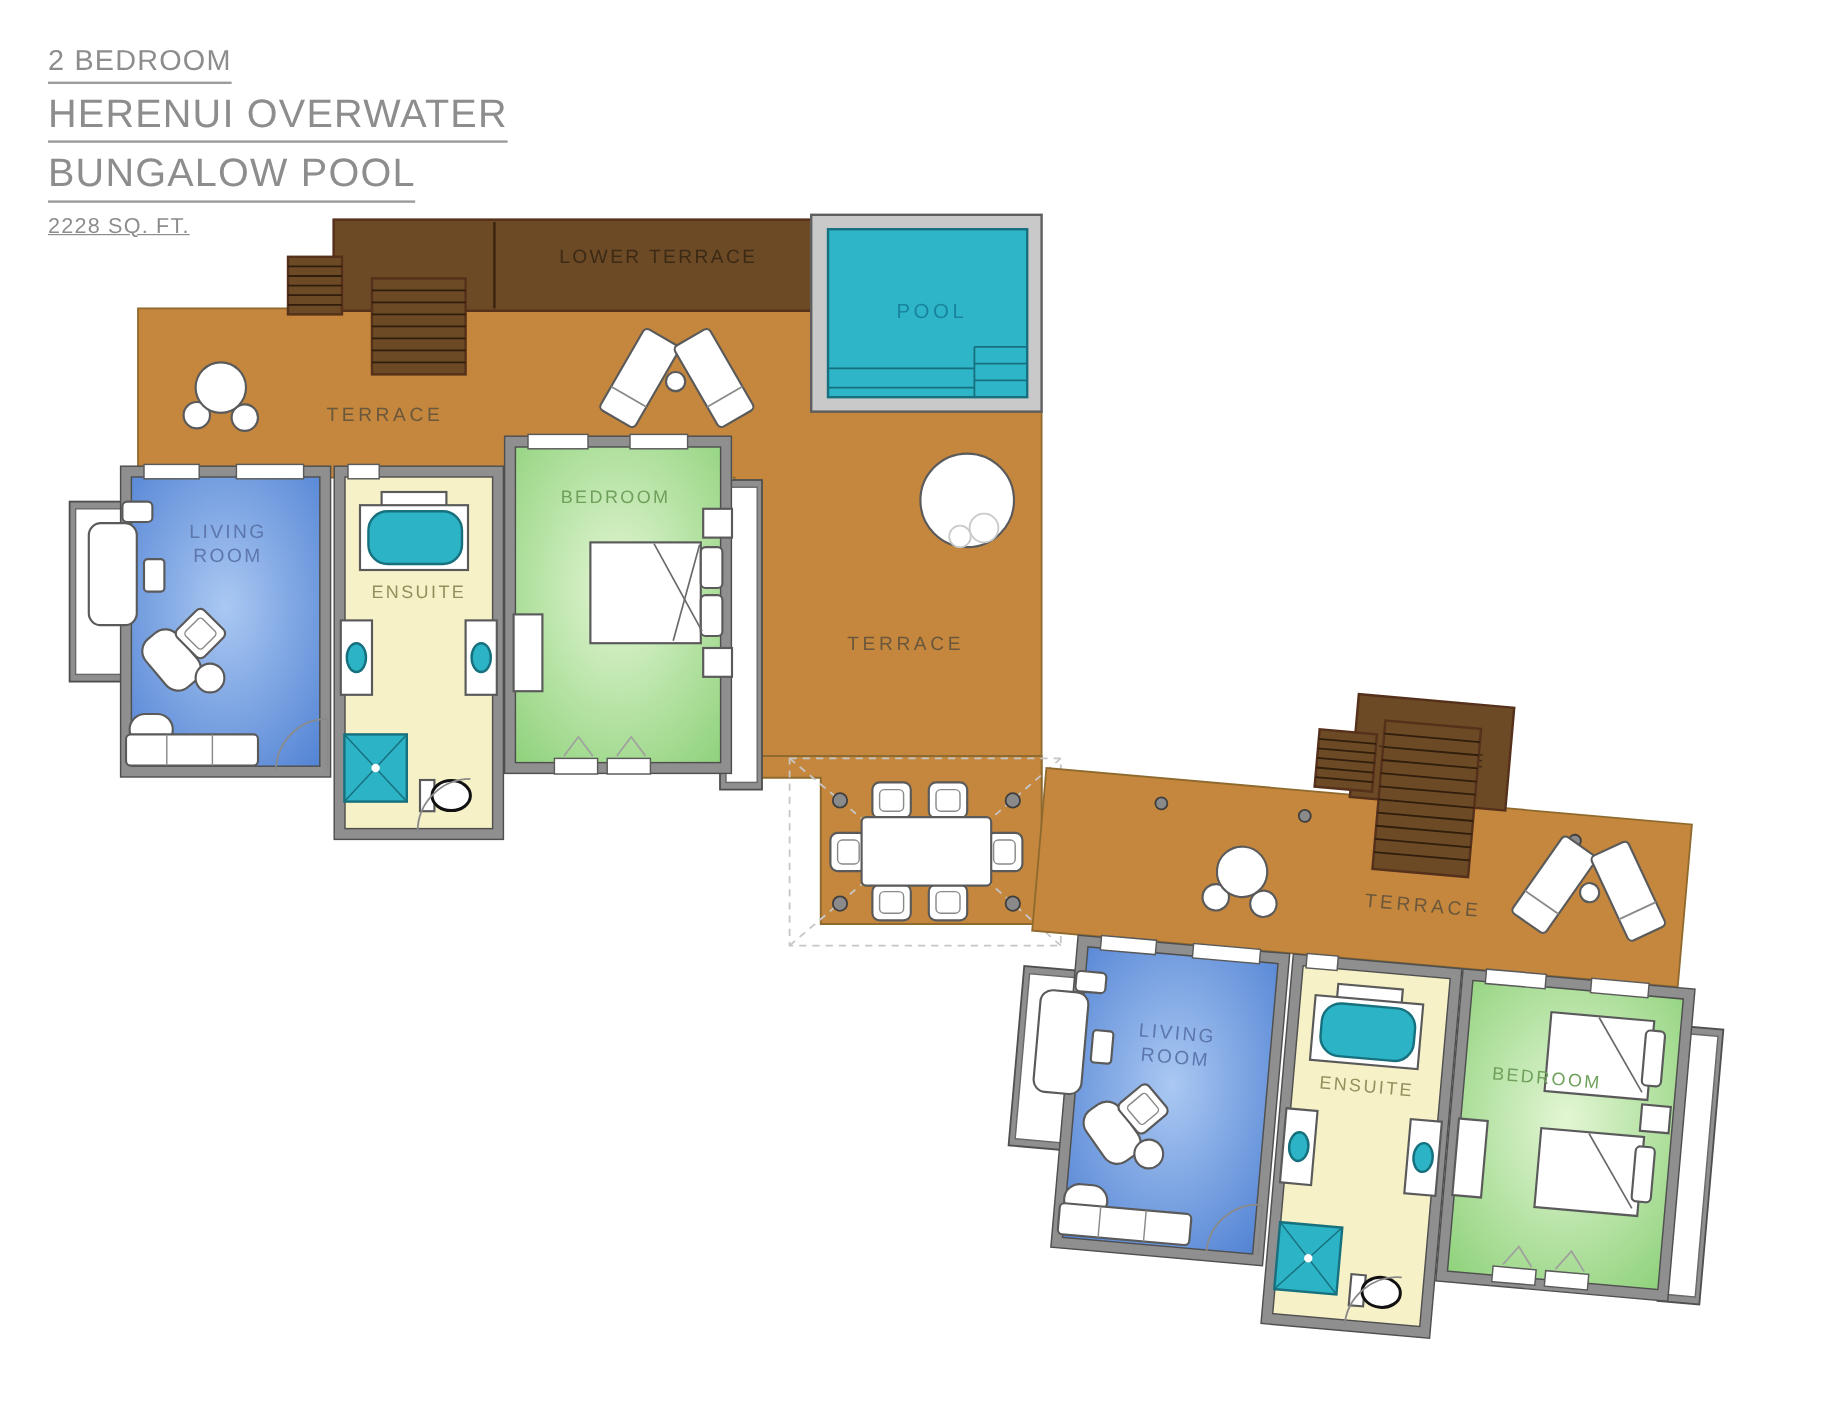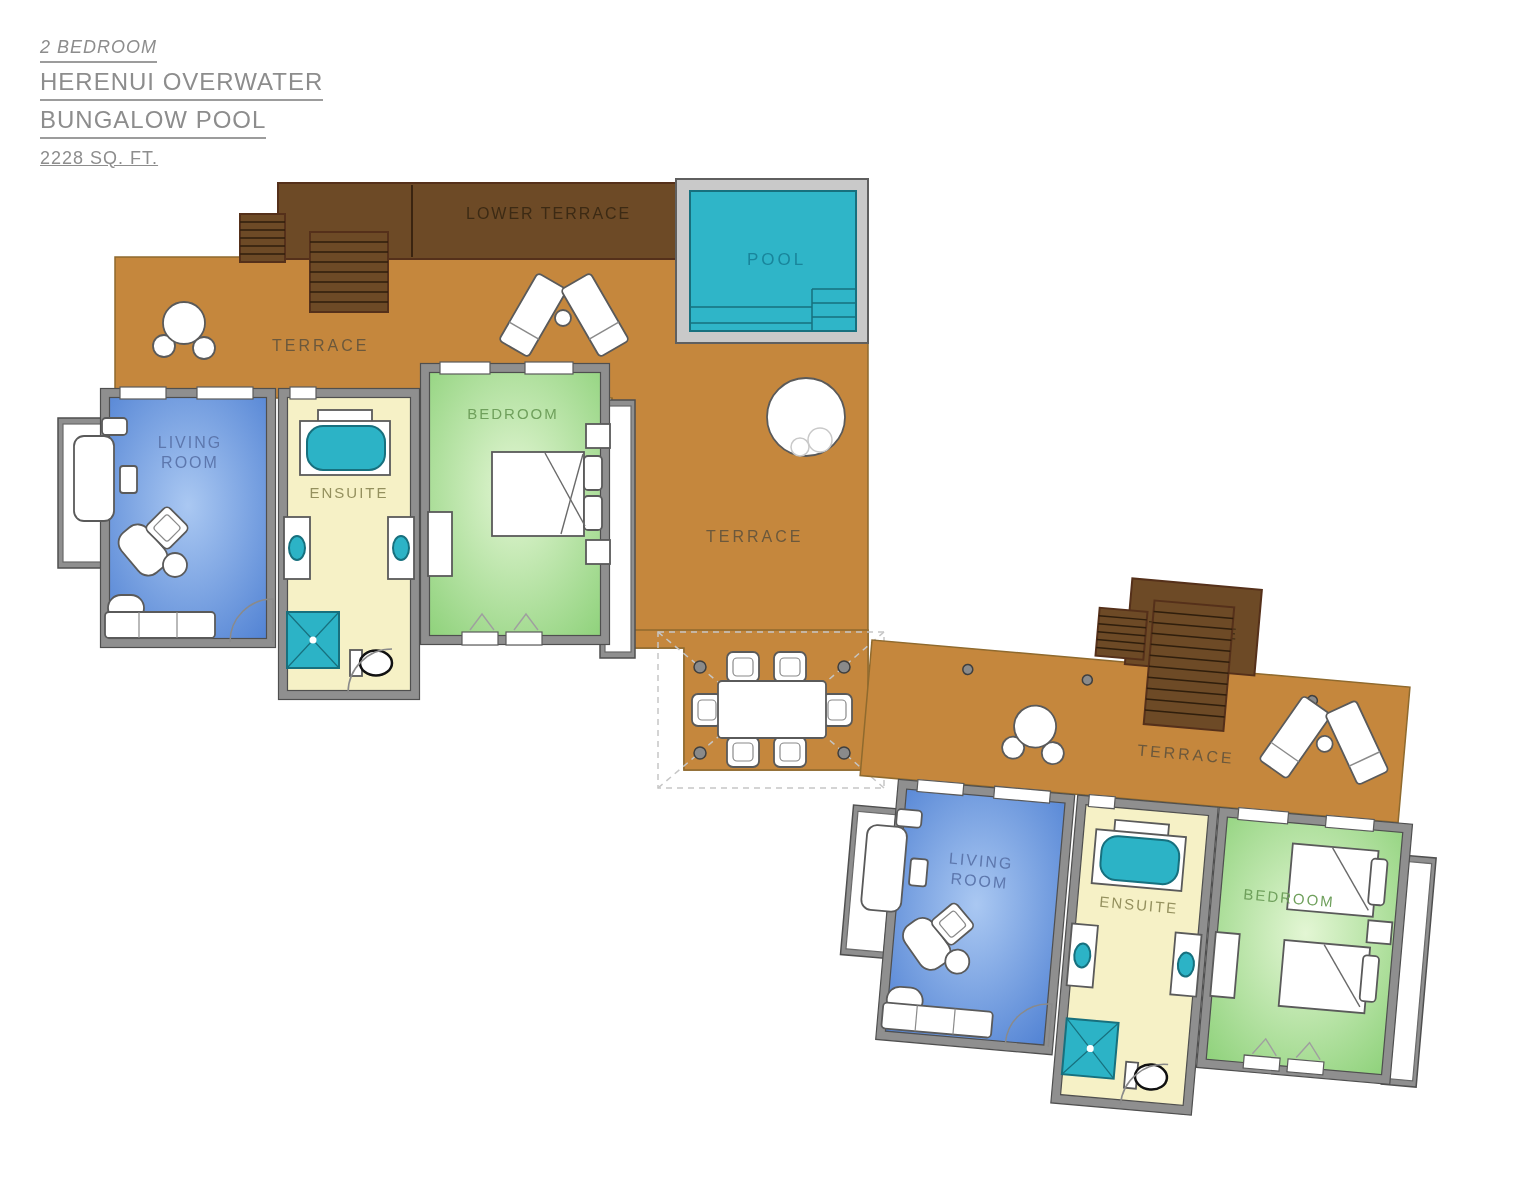--- a/index.html
+++ b/index.html
@@ -1,21 +1,21 @@
 <!DOCTYPE html>
 <html style="--title_text: #8d8d8d; --title_underline: #9c9c9c; --terrace: #c5873d; --terrace_edge: #8f6a2e; --terrace_text: #6b583c; --lower_terrace: #6d4a26; --lower_terrace_edge: #55301a; --lower_terrace_text: #3c2a14; --tread: #2f1e0c; --pool: #2fb5c8; --pool_frame: #c9c9c9; --pool_text: #19859b; --teal_dark: #17707e; --fixture_teal: #2cb3c6; --wall: #8f8f8f; --wall_dark: #4f4f4f; --furn_stroke: #5a5a5a; --living_edge: #4d7fd2; --living_center: #aac8f2; --living_text: #5d77ad; --ensuite_fill: #f6f1c6; --ensuite_text: #94905e; --bedroom_edge: #8bd077; --bedroom_center: #e3f6d4; --bedroom_text: #6fa05c;"><head>
 <meta charset="utf-8">
 <style>
   html,body{margin:0;padding:0;background:#ffffff;}
   .page{position:relative;width:1530px;height:1183px;background:#fff;overflow:hidden;
         font-family:"Liberation Sans", sans-serif;}
   .title-block{position:absolute;left:40px;top:36px;color:var(--title_text);}
   .title-block .line{display:inline-block;border-bottom:2px solid var(--title_underline);padding-bottom:2px;margin-bottom:4px;}
-  .t-small{font-size:18px;letter-spacing:1px;font-style:italic;}
-  .t-big{font-size:24px;letter-spacing:1px;}
+  .t-small{font-size:24px;letter-spacing:1px;}
+  .t-big{font-size:33px;letter-spacing:1px;}
   .t-area{font-size:18px;letter-spacing:1px;margin-top:4px;text-decoration:underline;}
   .title-block div{line-height:1.25;}
   sup{font-size:11px;}
   svg text{font-family:"Liberation Sans", sans-serif;}
   .lbl-terrace{fill:var(--terrace_text);font-size:16px;letter-spacing:3px;}
   .lbl-lower{fill:var(--lower_terrace_text);font-size:16px;letter-spacing:2px;}
   .lbl-pool{fill:var(--pool_text);font-size:17px;letter-spacing:3px;}
   .lbl-living{fill:var(--living_text);font-size:16px;letter-spacing:2px;text-anchor:middle;}
   .lbl-ensuite{fill:var(--ensuite_text);font-size:15px;letter-spacing:2px;text-anchor:middle;}
   .lbl-bedroom{fill:var(--bedroom_text);font-size:15px;letter-spacing:2px;text-anchor:middle;}

